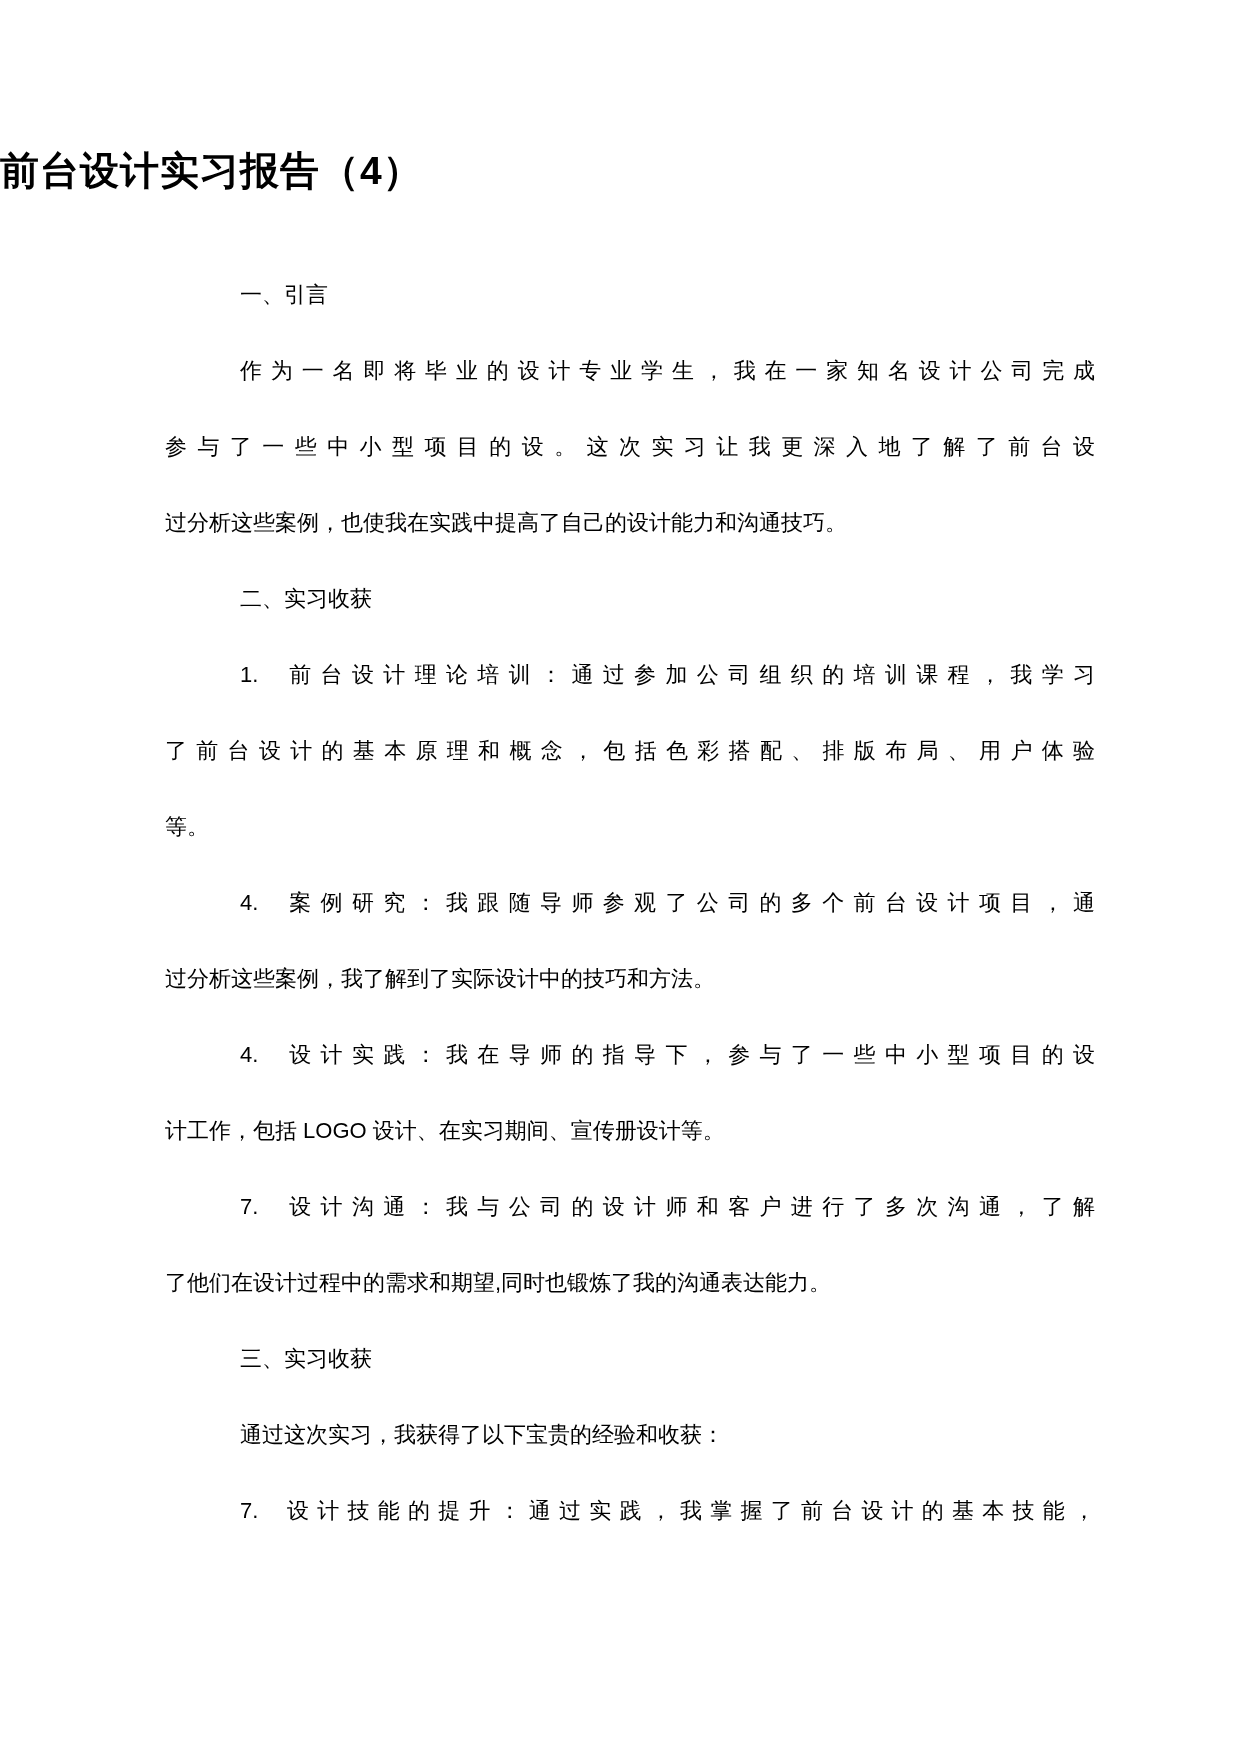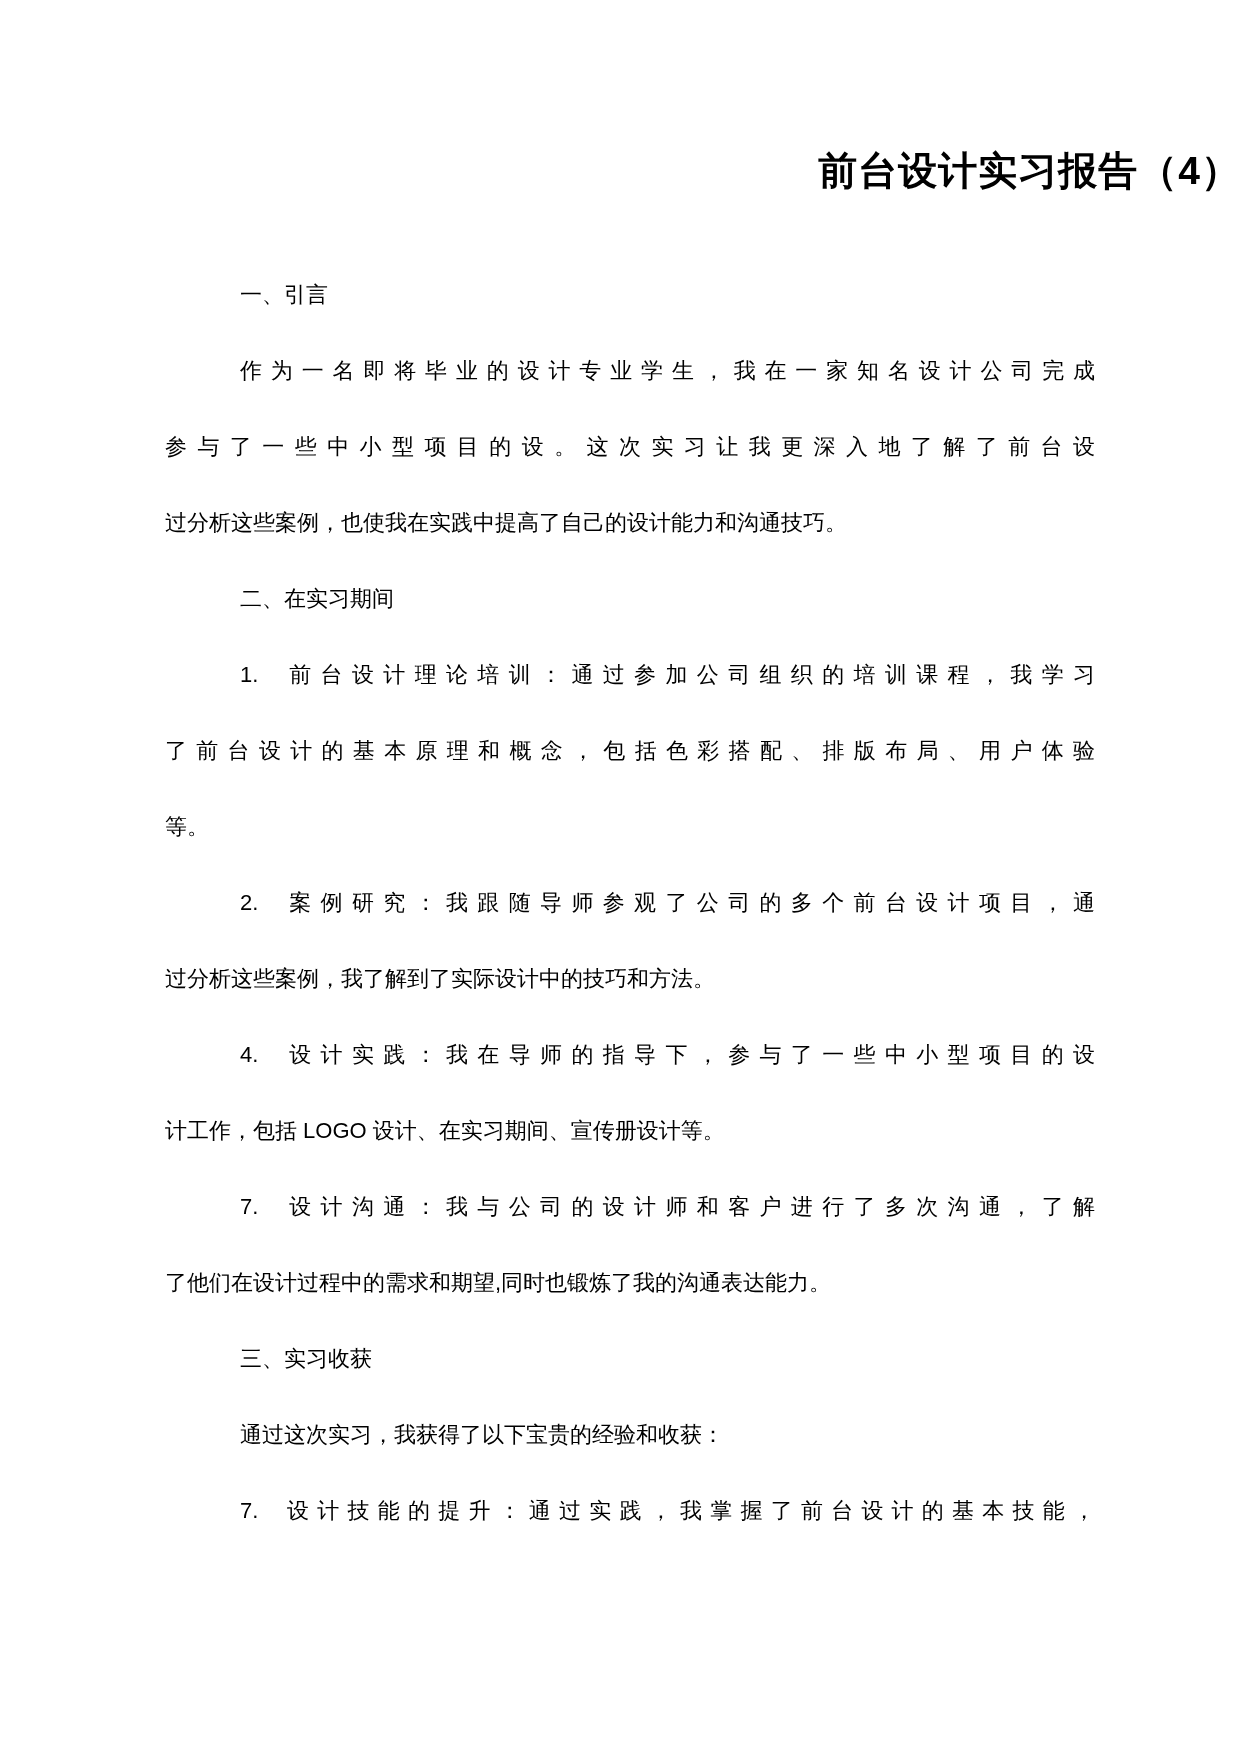--- a/index.html
+++ b/index.html
@@ -14,21 +14,21 @@
     background: #ffffff;
     overflow: hidden;
     color: #000000;
   }
   .doc-title {
     position: absolute;
     top: 148px;
     left: 0;
     width: 1241px;
     margin: 0;
-    text-align: right;
+    text-align: left;
     font-family: "Liberation Sans", "DejaVu Sans", sans-serif;
     font-weight: bold;
     font-size: 39px;
     line-height: 46px;
     letter-spacing: 1px;
     color: #000000;
   }
   .doc-body {
     position: absolute;
     top: 257px;
@@ -55,25 +55,25 @@
 </head>
 <body>
 
 <div class="page">
   <h1 class="doc-title">前台设计实习报告（4）</h1>
   <div class="doc-body" id="doc-body">
       <div class="line indent">一、引言</div>
       <div class="line indent just">作为一名即将毕业的设计专业学生，我在一家知名设计公司完成</div>
       <div class="line just">参与了一些中小型项目的设。这次实习让我更深入地了解了前台设</div>
       <div class="line">过分析这些案例，也使我在实践中提高了自己的设计能力和沟通技巧。</div>
-      <div class="line indent">二、在实习期间</div>
+      <div class="line indent">二、实习收获</div>
       <div class="line indent just">1.  前台设计理论培训：通过参加公司组织的培训课程，我学习</div>
       <div class="line just">了前台设计的基本原理和概念，包括色彩搭配、排版布局、用户体验</div>
       <div class="line">等。</div>
-      <div class="line indent just">2.  案例研究：我跟随导师参观了公司的多个前台设计项目，通</div>
+      <div class="line indent just">4.  案例研究：我跟随导师参观了公司的多个前台设计项目，通</div>
       <div class="line">过分析这些案例，我了解到了实际设计中的技巧和方法。</div>
       <div class="line indent just">4.  设计实践：我在导师的指导下，参与了一些中小型项目的设</div>
       <div class="line">计工作，包括 LOGO 设计、在实习期间、宣传册设计等。</div>
       <div class="line indent just">7.  设计沟通：我与公司的设计师和客户进行了多次沟通，了解</div>
       <div class="line">了他们在设计过程中的需求和期望,同时也锻炼了我的沟通表达能力。</div>
       <div class="line indent">三、实习收获</div>
       <div class="line indent">通过这次实习，我获得了以下宝贵的经验和收获：</div>
       <div class="line indent just">7.  设计技能的提升：通过实践，我掌握了前台设计的基本技能，</div>
     </div>
 </div>

